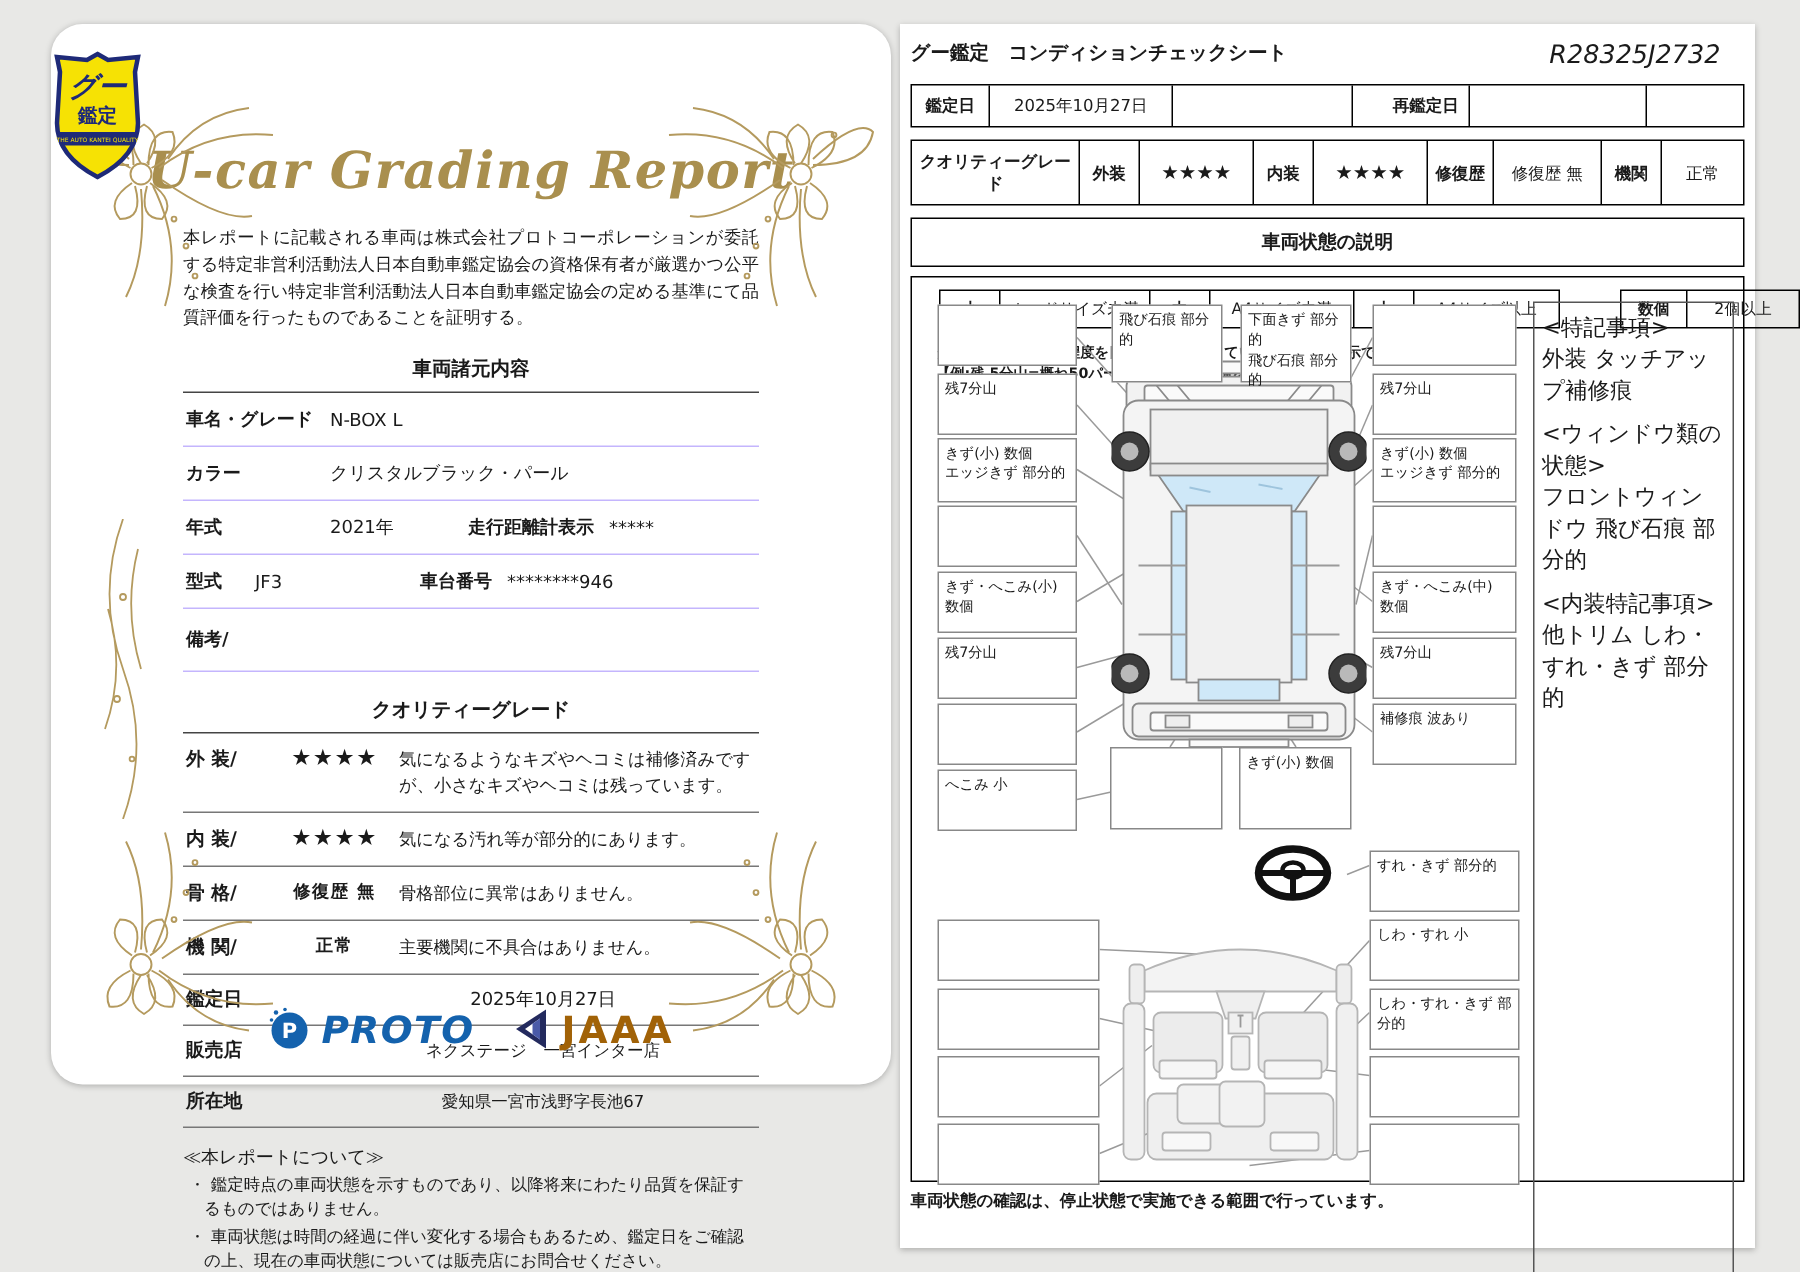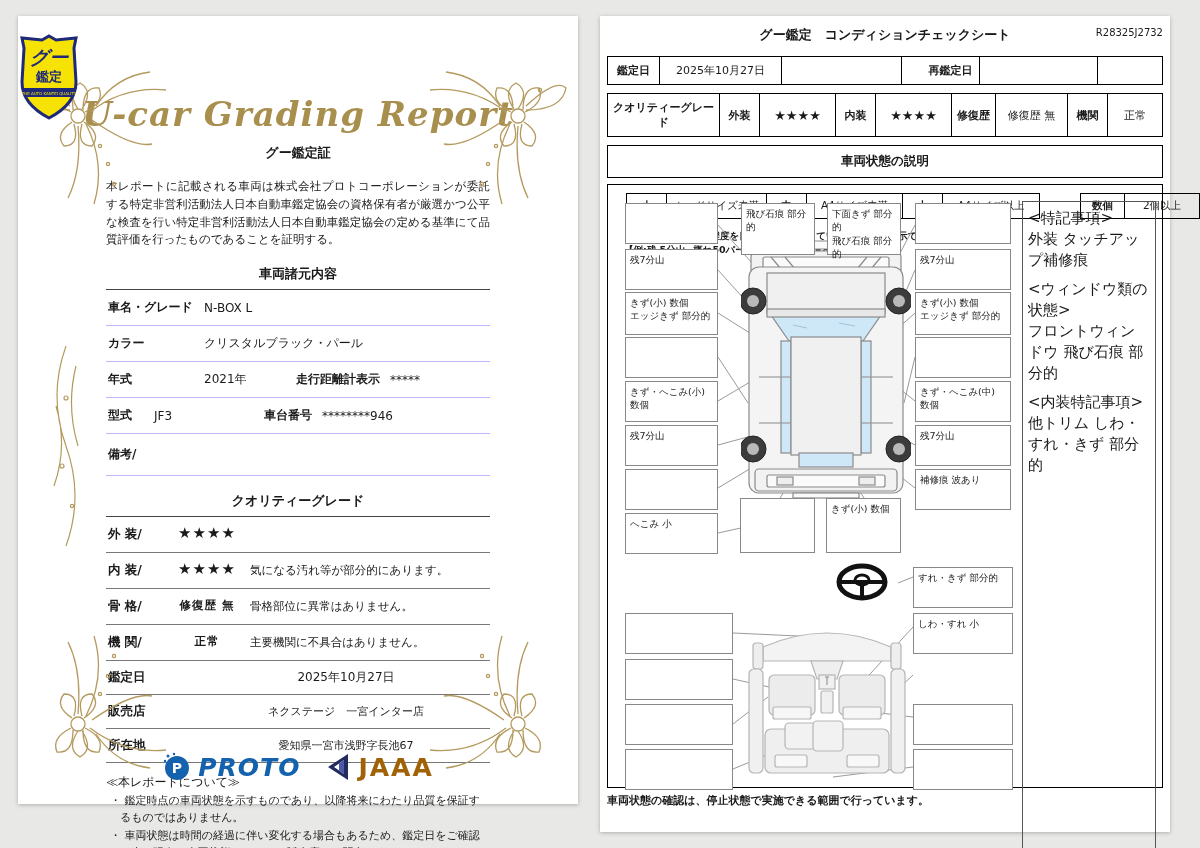--- a/index.html
+++ b/index.html
@@ -9,21 +9,21 @@
     font-family:"DejaVu Sans","Liberation Sans",sans-serif;
     color:#1a1a1a;
     position:relative;
     overflow:hidden;
   }
   .page {
     position:absolute; background:#fff;
     box-shadow:0 1px 4px rgba(0,0,0,.25);
   }
   
-  #left-page { left:18px; top:16px; width:560px; height:788px; }
+  #left-page { left:34px; top:16px; width:560px; height:707px;border-radius:21px; }
   .flourish { position:absolute; pointer-events:none; }
   .badge-wrap { position:absolute; top:18px; left:0; width:100%; text-align:center; }
   .cert-title {
     margin-top:78px; text-align:center;
     font-family:"DejaVu Serif","Liberation Serif",serif;
     font-style:italic; font-weight:bold; font-size:34px;
     color:#a98f4e; letter-spacing:1px;
   }
   .cert-sub { text-align:center; font-weight:bold; font-size:13px; margin-top:10px; }
   .cert-body { padding:0 88px; }
@@ -45,22 +45,22 @@
   .about { margin-top:10px; font-size:11px; line-height:1.5; font-family:"DejaVu Serif","Liberation Serif",serif; }
   .about .a-title { font-size:12px; margin-bottom:2px; }
   .about .bullet { padding-left:14px; text-indent:-10px; margin-top:2px; }
   .logos { position:absolute; bottom:22px; left:0; width:100%; display:flex; justify-content:center; align-items:center; gap:26px; }
   .proto-text { color:#1462ad; font-weight:bold; font-size:25px; letter-spacing:1px; font-style:italic; }
   .jaaa-text { color:#a16207; font-weight:bold; font-size:25px; letter-spacing:2px; }
   .logo-item { display:flex; align-items:center; gap:6px; }
   
   #right-page { left:600px; top:16px; width:570px; height:816px; padding:10px 7px; }
   .rp-header { position:relative; height:22px; }
-  .rp-title { text-align:center; font-weight:bold; font-size:13px; }
-  .rp-ref { position:absolute; right:0; top:1px; font-size:10px; }
+  .rp-title { text-align:left; font-weight:bold; font-size:13px; }
+  .rp-ref { position:absolute; right:16px; top:1px; font-size:17px;font-style:italic; }
   .tbl { display:flex; border:1.5px solid #000; margin-top:8px; }
   .tbl .cell { border-right:1px solid #000; padding:6px 4px; font-size:11px; display:flex; align-items:center; justify-content:center; text-align:center; }
   .tbl .cell:last-child { border-right:none; }
   .tbl .cell.b { font-weight:bold; }
   .box-title { border:1.5px solid #000; margin-top:8px; text-align:center; font-weight:bold; font-size:12.5px; padding:7px 0; }
   #cond-box { position:relative; border:1.5px solid #000; margin-top:6px; height:604px; }
   .legend { position:absolute; display:flex; border:1.2px solid #000; }
   .legend .cell { border-right:1px solid #000; font-size:10.5px; padding:5px 3px; display:flex; align-items:center; justify-content:center; font-weight:bold; }
   .legend .cell.v { font-weight:normal; }
   .legend .cell:last-child { border-right:none; }
@@ -125,21 +125,20 @@
     <svg width="62" height="86" viewBox="0 0 62 86">
       <path d="M31 2 L38 6 L58 4 L56 14 L58 48 Q58 70 31 84 Q4 70 4 48 L6 14 L4 4 L24 6 Z" fill="#f6e204" stroke="#1e2a78" stroke-width="3"></path>
       <text x="31" y="30" text-anchor="middle" font-size="19" font-style="italic" font-weight="bold" fill="#1e2a78">グー</text>
       <text x="31" y="47" text-anchor="middle" font-size="13" font-weight="bold" fill="#1e2a78">鑑定</text>
       <path d="M4 54 L58 54 L56 63 L6 63 Z" fill="#1e2a78"></path>
       <text x="31" y="60.5" text-anchor="middle" font-size="4" fill="#f6e204">THE AUTO KANTEI QUALITY</text>
     </svg>
   </div>
 
   <div class="cert-title">U-car Grading Report</div>
-  <div class="cert-sub">グー鑑定証</div>
 
   <div class="cert-body">
     <div class="intro">本レポートに記載される車両は株式会社プロトコーポレーションが委託する特定非営利活動法人日本自動車鑑定協会の資格保有者が厳選かつ公平な検査を行い特定非営利活動法人日本自動車鑑定協会の定める基準にて品質評価を行ったものであることを証明する。</div>
 
     <div class="sec-title">車両諸元内容</div>
     <div class="spec-table">
       <div class="spec-row">
         <span class="lbl">車名・グレード</span>
         <span class="val">N-BOX L</span>
       </div>
@@ -162,20 +161,21 @@
       <div class="spec-row" style="padding:12px 2px;">
         <span class="lbl">備考/</span>
       </div>
     </div>
 
     <div class="sec-title">クオリティーグレード</div>
     <div class="spec-table">
       <div class="q-row">
         <span class="qlbl">外 装/</span>
         <span class="qgrade stars">★★★★</span>
+        <span class="qdesc">気になるようなキズやヘコミは補修済みですが、小さなキズやヘコミは残っています。</span>
       </div>
       <div class="q-row">
         <span class="qlbl">内 装/</span>
         <span class="qgrade stars">★★★★</span>
         <span class="qdesc">気になる汚れ等が部分的にあります。</span>
       </div>
       <div class="q-row">
         <span class="qlbl">骨 格/</span>
         <span class="qgrade">修復歴 無</span>
         <span class="qdesc">骨格部位に異常はありません。</span>
@@ -410,20 +410,21 @@
     <div class="callout" style="left:132px;top:313px;width:75px;height:55px;"></div>
     <div class="callout" style="left:218px;top:313px;width:75px;height:55px;">きず(小) 数個</div>
 
     <div class="callout" style="left:17px;top:428px;width:108px;height:41px;"></div>
     <div class="callout" style="left:17px;top:474px;width:108px;height:41px;"></div>
     <div class="callout" style="left:17px;top:519px;width:108px;height:41px;"></div>
     <div class="callout" style="left:17px;top:564px;width:108px;height:41px;"></div>
 
     <div class="callout" style="left:305px;top:428px;width:100px;height:41px;">しわ・すれ 小</div>
     <div class="callout" style="left:305px;top:382px;width:100px;height:41px;">すれ・きず 部分的</div>
+    <div class="callout" style="left:305px;top:474px;width:100px;height:41px;">しわ・すれ・きず 部分的</div>
     <div class="callout" style="left:305px;top:519px;width:100px;height:41px;"></div>
     <div class="callout" style="left:305px;top:564px;width:100px;height:41px;"></div>
 
     <div class="notes-panel">
       <div class="nh">&lt;特記事項&gt;</div>
       <div>外装 タッチアップ補修痕</div>
       <div class="nh">&lt;ウィンドウ類の状態&gt;</div>
       <div>フロントウィンドウ 飛び石痕 部分的</div>
       <div class="nh">&lt;内装特記事項&gt;</div>
       <div>他トリム しわ・すれ・きず 部分的</div>

